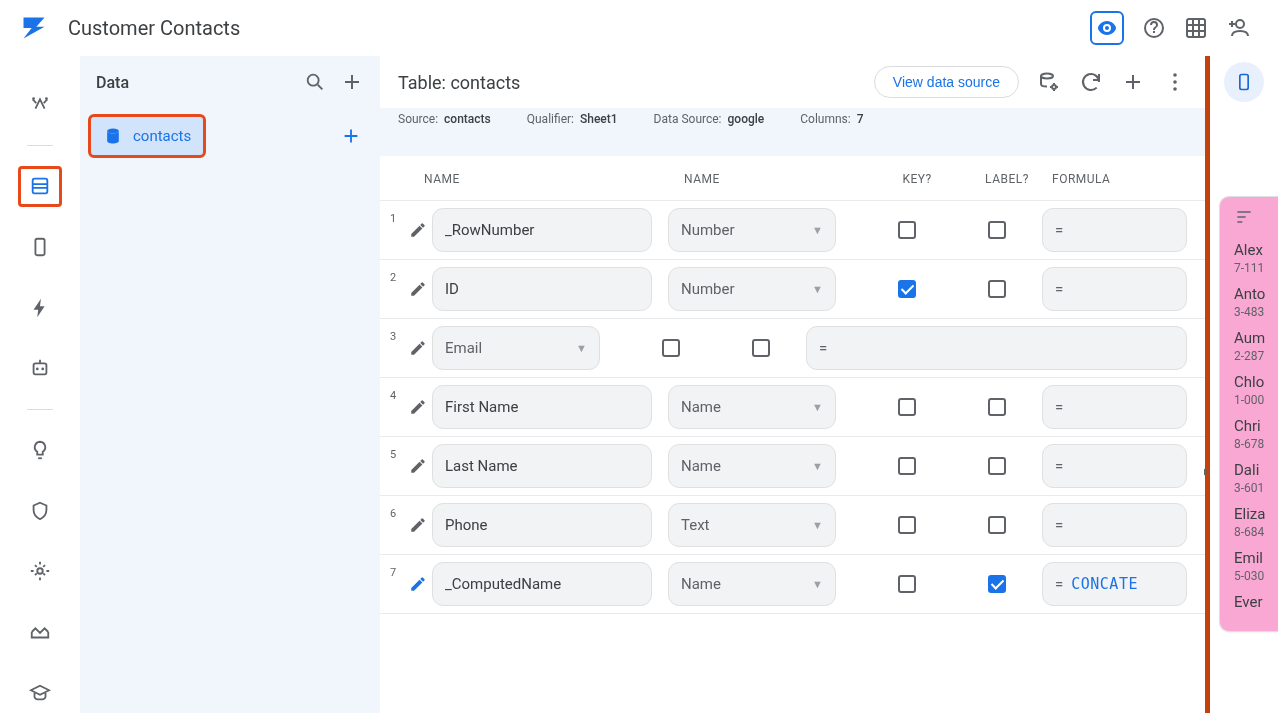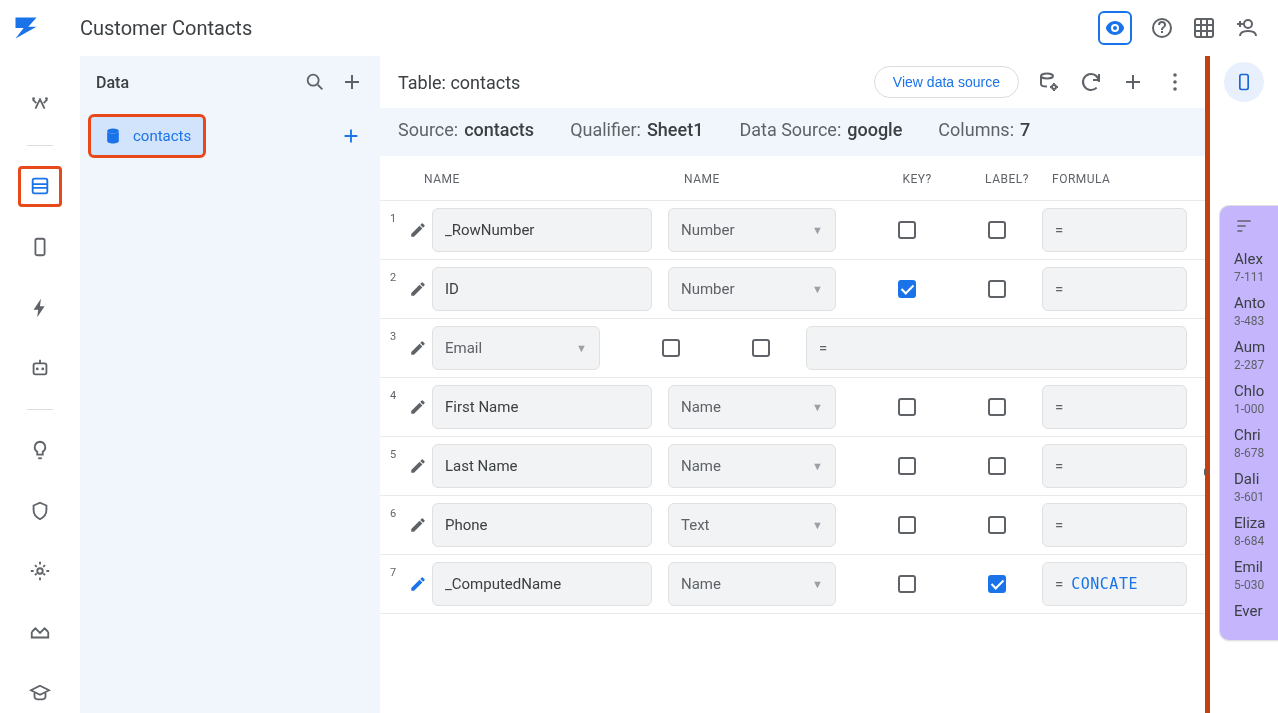--- a/index.html
+++ b/index.html
@@ -1,18 +1,18 @@
 <!DOCTYPE html>
 <html><head>
 <meta charset="utf-8">
 <style>
   * { box-sizing: border-box; }
   html, body { margin:0; padding:0; font-family: 'Google Sans', Roboto, Arial, sans-serif; color:#3c4043; background:#fff; }
   .shell { width:1278px; height:713px; position:relative; overflow:hidden; }
-  .topbar { height:56px; display:flex; align-items:center; padding:0 12px;gap:20px; }
+  .topbar { height:56px; display:flex; align-items:center; padding:0 20px; }
   .logo-icon { width:28px; height:28px; margin-right:20px; }
   .topbar-title { font-size:20px; color:#3c4043; }
   .topbar-spacer { flex:1; }
   .topbar-actions { display:flex; gap:18px; align-items:center; padding-right:8px; }
   .icon-btn { width:24px; height:24px; display:inline-flex; align-items:center; justify-content:center; color:#5f6368; }
   .icon-btn svg { width:24px; height:24px; }
   .icon-btn.boxed { border:2px solid #1a73e8; border-radius:6px; width:34px; height:34px; color:#1a73e8;}
   .main { display:flex; height:657px; }
   
   .rail { width:80px; display:flex; flex-direction:column; align-items:center; gap:20px; padding-top:28px; }
@@ -31,51 +31,51 @@
   .sidebar-item .lbl{font-size:15px;}
   .sidebar-row{display:flex; align-items:center; }
   .sidebar-row .gap{flex:1;}
   .sidebar-row .plus{color:#1a73e8; margin-right:18px;}
   
   .editor { flex:1; display:flex; flex-direction:column; background:#fff; border-right:5px solid #c2410c;}
   .editor-hdr { height:52px; display:flex; align-items:center; padding:0 18px; gap:18px;}
   .editor-hdr .title{font-size:18px; color:#3c4043;}
   .editor-hdr .grow{flex:1;}
   .chip-btn{border:1px solid #dadce0; color:#1a73e8; padding:7px 18px; border-radius:18px; font-size:14px; background:#fff;}
-  .meta-row{height:48px; background:#f1f6fc; display:flex; align-items:flex-end; gap:36px; padding:16px 18px; font-size:18px;}
+  .meta-row{height:48px; background:#f1f6fc; display:flex; align-items:flex-start; gap:36px; padding:4px 18px; font-size:12px;}
   .meta-row .k{color:#5f6368;}
   .meta-row .v{color:#3c4043; font-weight:500; margin-left:6px;}
   .cols-hdr{display:flex; padding:16px 18px 14px 44px; font-size:12px; color:#5f6368; letter-spacing:.5px; align-items:center;}
   .cols-hdr .col-name{width:260px;}
   .cols-hdr .col-type{width:188px;}
   .cols-hdr .col-key{width:90px; text-align:center;}
   .cols-hdr .col-label{width:90px; text-align:center;}
   .cols-hdr .col-formula{flex:1;}
   .row{display:flex; align-items:center; padding:7px 18px 7px 10px; border-top:1px solid #e8eaed; gap:0;}
   .row:last-child{border-bottom:1px solid #e8eaed;}
   .row .rn{width:14px; font-size:11px; color:#5f6368; align-self:flex-start; margin-top:4px;}
   .row .edit{width:28px; color:#5f6368; display:flex; justify-content:center;}
   .row .edit.blue{color:#1a73e8;}
-  .fld{height:44px; background:#f1f3f4; border:1px solid #e0e0e0; border-radius:6px; padding:0 12px; display:flex; align-items:center; font-size:15px; color:#3c4043;}
+  .fld{height:44px; background:#f1f3f4; border:1px solid #e0e0e0; border-radius:11px; padding:0 12px; display:flex; align-items:center; font-size:15px; color:#3c4043;}
   .fld-name{width:220px; margin-right:16px;}
   .fld-type{width:168px; margin-right:26px; justify-content:space-between; color:#5f6368;}
   .fld-type .caret{color:#9aa0a6; font-size:11px;}
   .cbx{width:90px; display:flex; justify-content:center;}
   .cbx .box{width:18px;height:18px;border:2px solid #5f6368;border-radius:3px;}
   .cbx .box.checked{background:#1a73e8;border-color:#1a73e8; position:relative;}
   .cbx .box.checked::after{content:""; position:absolute; left:4px; top:0px; width:5px; height:10px; border:solid #fff; border-width:0 2px 2px 0; transform:rotate(45deg);}
   .fld-formula{flex:1; min-width:110px; color:#5f6368;}
   .fld-formula .eq{margin-right:8px;}
   .fld-formula .code{font-family:ui-monospace,Menlo,monospace; color:#1a73e8; letter-spacing:.5px;text-align:center;}
   
   .preview{width:68px; background:#fff; position:relative;}
   .preview-toggle{position:absolute; left:-10px; top:410px; color:#5f6368;}
   .preview-top{height:52px; display:flex; align-items:center; justify-content:center;}
   .preview-top .circ{width:40px;height:40px;border-radius:50%;background:#e8f0fe;display:flex;align-items:center;justify-content:center;color:#1967d2;}
-  .preview-cut{position:absolute; right:-1px; top:149px; width:60px; border:1px solid #e0e0e0; border-right:none; border-radius:10px 0 0 10px; background:#c4b5fd; padding:10px 0 10px 14px; box-shadow:0 1px 2px rgba(0,0,0,.05);}
+  .preview-cut{position:absolute; right:-1px; top:140px; width:60px; border:1px solid #e0e0e0; border-right:none; border-radius:10px 0 0 10px; background:#f9a8d4; padding:10px 0 10px 14px; box-shadow:0 1px 2px rgba(0,0,0,.05);}
   .preview-cut .srt{color:#5f6368; margin-bottom:14px;}
   .preview-cut .entry{margin:10px 0;}
   .preview-cut .nm{font-size:15px; color:#3c4043; white-space:nowrap;}
   .preview-cut .sub{font-size:12px; color:#5f6368; white-space:nowrap; margin-top:2px;}
   svg{display:block;}
 </style>
 </head>
 <body>
 <div class="shell">
 

